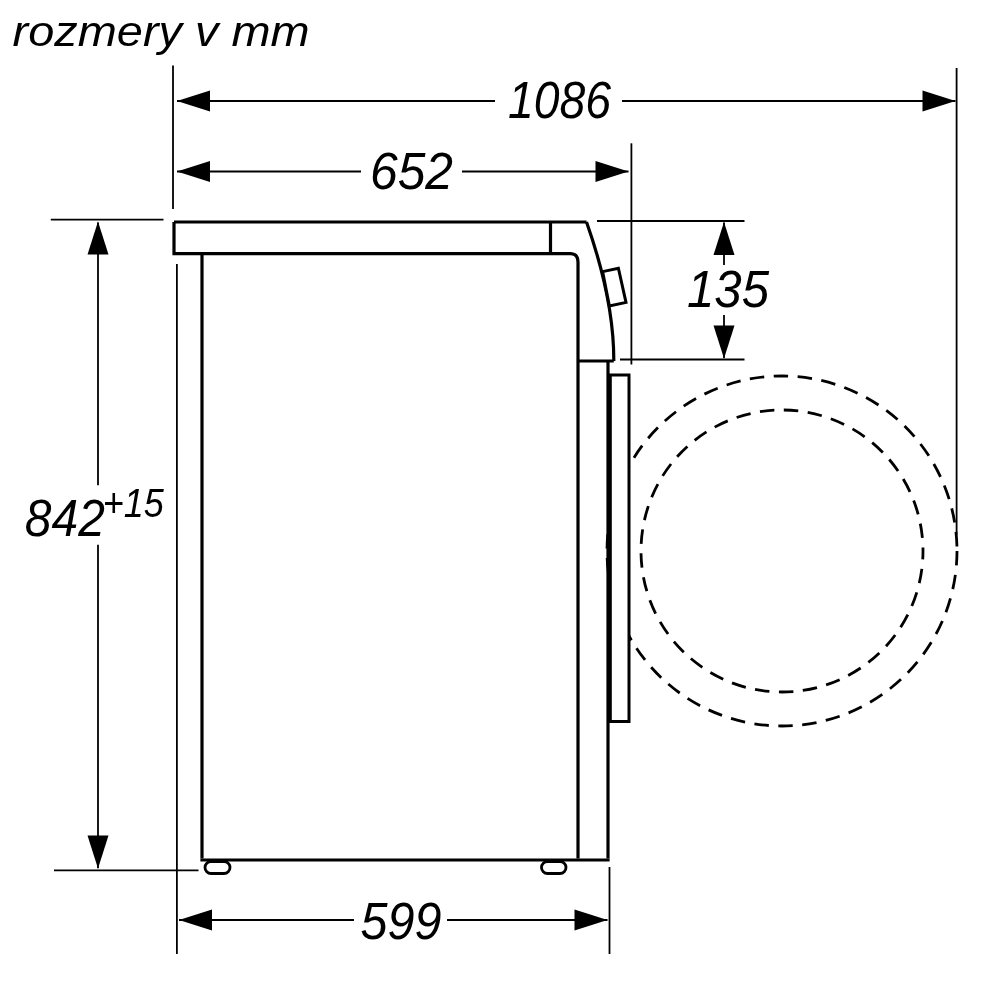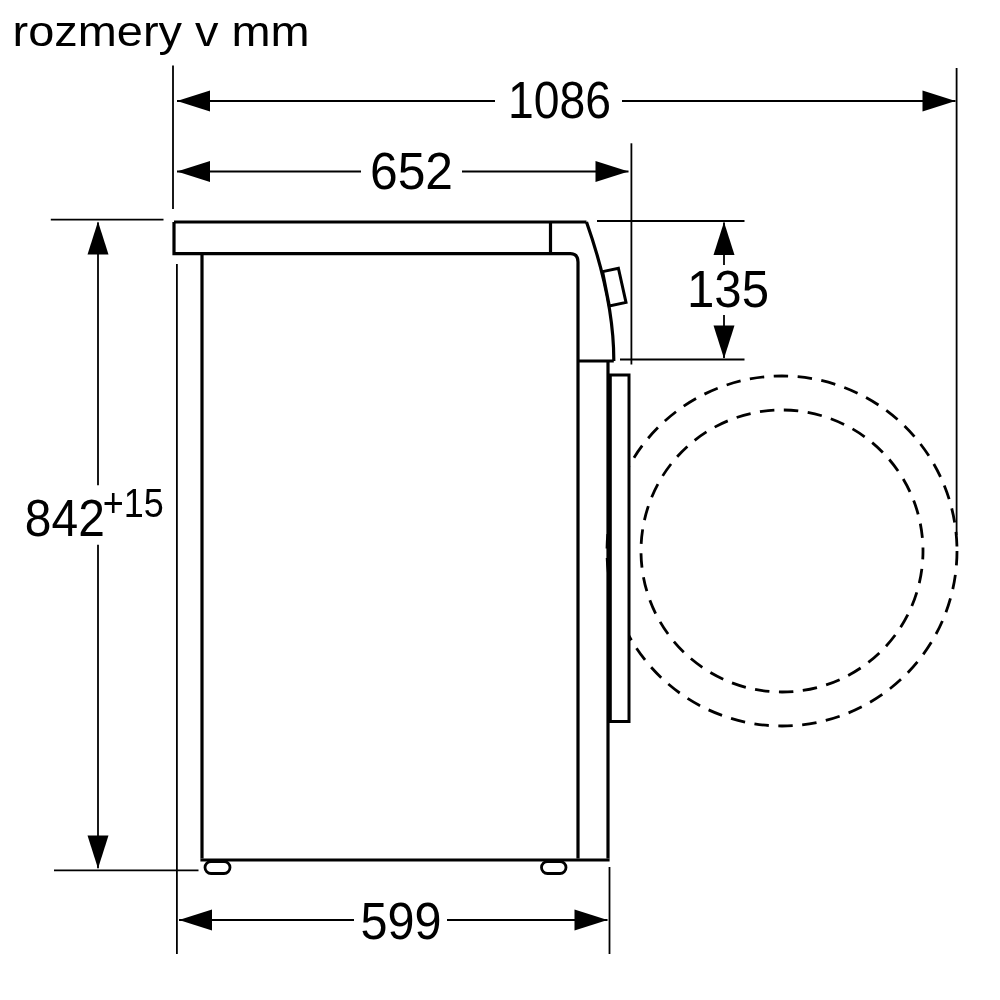--- a/index.html
+++ b/index.html
@@ -1,16 +1,16 @@
 <!DOCTYPE html>
 <html><head>
 <meta charset="utf-8">
 <style>
   html,body{margin:0;padding:0;background:#ffffff;}
-  .wrap{width:795px;height:1000px;position:relative;background:#ffffff;}
+  .wrap{width:795px;height:1000px;position:relative;background:#ffffff;font-style:italic;}
   text{font-family:"Liberation Sans",sans-serif;fill:#000;}
 </style>
 </head>
 <body>
 <div class="wrap">
 <svg width="1000" height="1000" viewBox="0 0 1000 1000" xmlns="http://www.w3.org/2000/svg">
   <rect x="0" y="0" width="1000" height="1000" fill="#ffffff"></rect>
 
   <g stroke="#000" stroke-width="2.8" fill="none">
     <circle cx="782" cy="551" r="175" stroke-dasharray="14.5 9.5"></circle>

